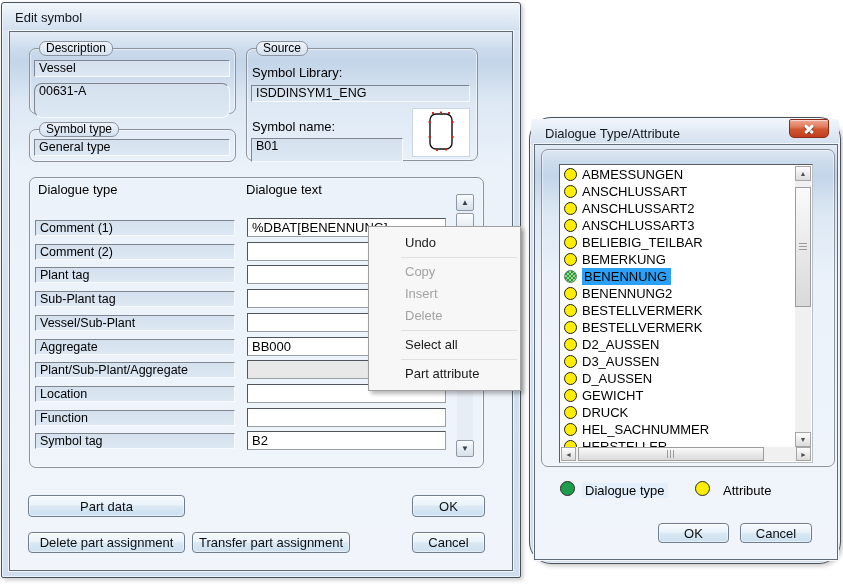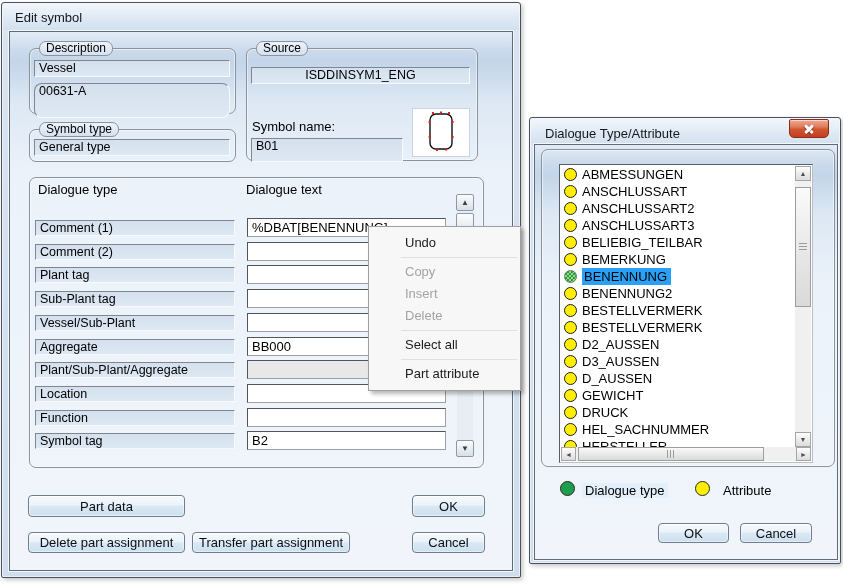--- a/index.html
+++ b/index.html
@@ -109,21 +109,21 @@
 
       <div class="group" style="left:19px;top:97px;width:207px;height:33px;">
         <span class="chip">Symbol type</span>
       </div>
       <div class="field" style="left:24px;top:107px;width:196px;height:17px;">General type</div>
 
       <div class="group" style="left:236px;top:16px;width:232px;height:113px;">
         <span class="chip">Source</span>
       </div>
       <div class="lbl" style="left:242px;top:33px;">Symbol Library:</div>
-      <div class="field" style="left:241px;top:35px;width:219px;height:17px;text-align:center;">ISDDINSYM1_ENG</div>
+      <div class="field" style="left:241px;top:53px;width:219px;height:17px;">ISDDINSYM1_ENG</div>
       <div class="lbl" style="left:242px;top:87px;">Symbol name:</div>
       <div class="field" style="left:241px;top:106px;width:152px;height:24px;">B01</div>
       <div style="position:absolute;left:403px;top:77px;width:56px;height:47px;background:#fff;box-shadow:0 0 0 1px #c9d5e3;">
         <svg width="56" height="47" viewBox="0 0 56 47">
           <rect x="17" y="5" width="22" height="35" rx="6" ry="6" fill="none" stroke="#111" stroke-width="1.4"></rect>
           <g fill="#e02020">
             <rect x="19" y="3" width="2" height="2"></rect>
               <rect x="27" y="2.5" width="2" height="2"></rect>
               <rect x="35" y="3" width="2" height="2"></rect>
             <rect x="38.6" y="12" width="2" height="2"></rect>
@@ -182,21 +182,21 @@
       <div class="menu-sep"></div>
       <div class="menu-item disabled">Copy</div>
       <div class="menu-item disabled">Insert</div>
       <div class="menu-item disabled">Delete</div>
       <div class="menu-sep"></div>
       <div class="menu-item">Select all</div>
       <div class="menu-sep"></div>
       <div class="menu-item">Part attribute</div>
     </div>
 
-  <div class="win" style="left:529px;top:117px;width:312px;height:447px;">
+  <div class="win" style="left:529px;top:117px;width:312px;height:447px;border-radius:22px;">
     <div class="titlebar">
       <span class="title" style="left:14px;top:7px;">Dialogue Type/Attribute</span>
     </div>
     <div class="close-btn" style="left:259px;top:1px;">
       <span class="close-x"></span>
     </div>
     <div class="client" style="left:4px;top:26px;width:304px;height:416px;">
 
       <div class="group" style="left:6px;top:4px;width:294px;height:318px;"></div>
 

